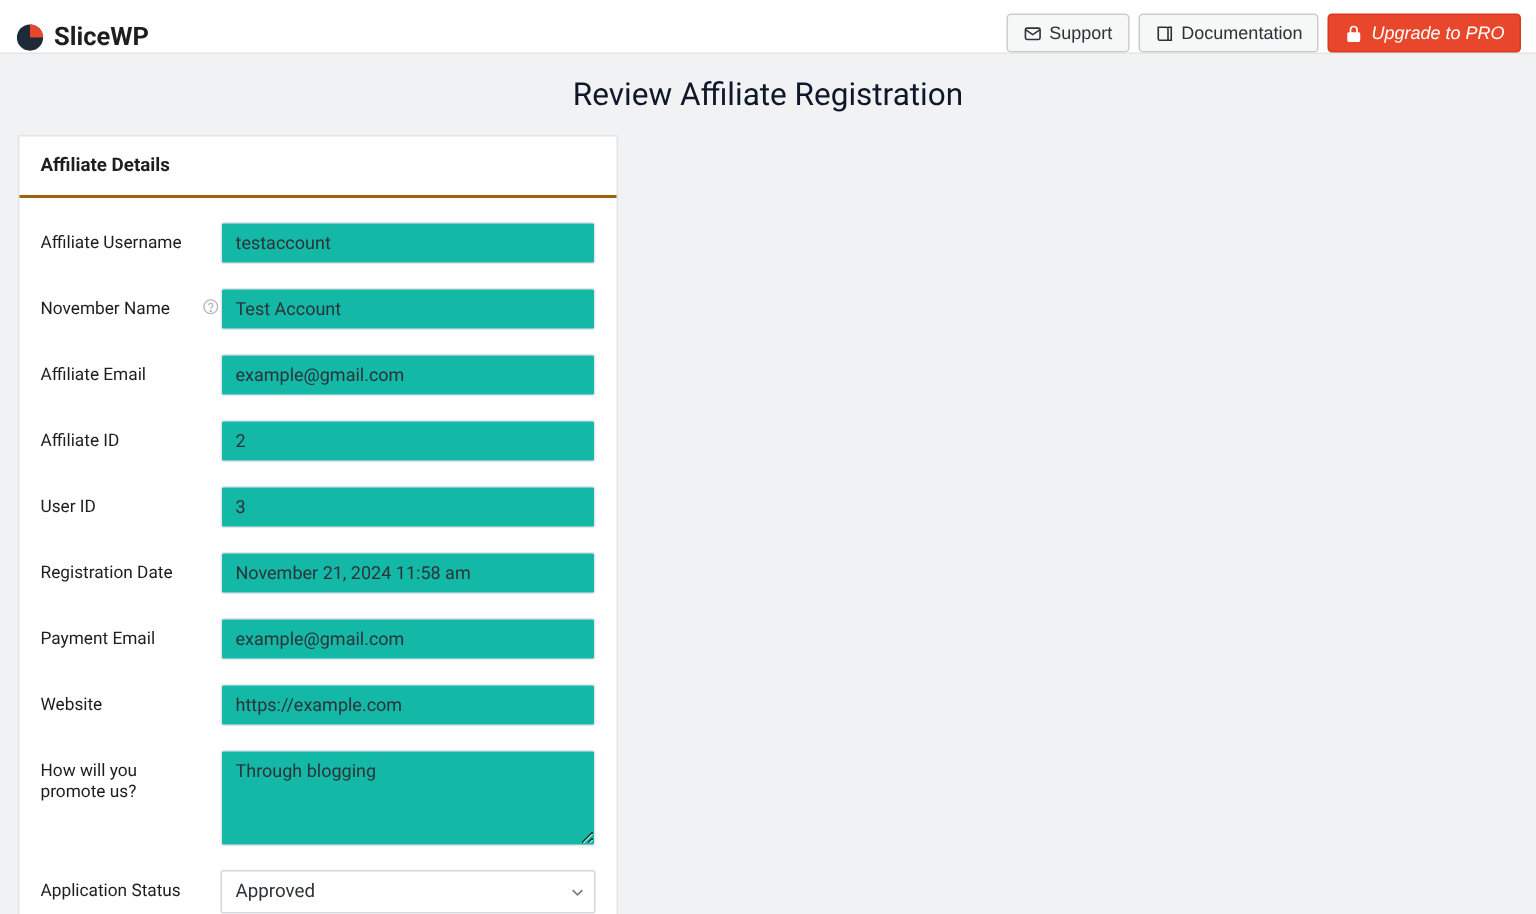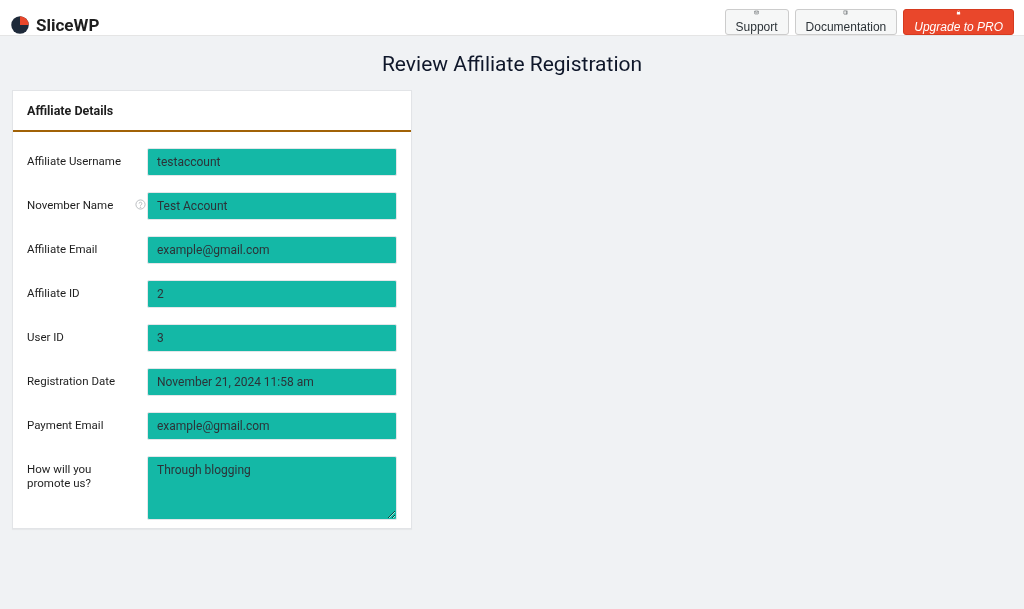--- a/index.html
+++ b/index.html
@@ -38,21 +38,20 @@
   gap: 5px;
   height: 26px;
   padding: 0 10px;
   border: 1px solid #ccc;
   background: #f6f7f7;
   border-radius: 3px;
   font-size: 12px;
   color: #2c3338;
   cursor: pointer;
   margin-left: 6px;
-  flex-direction: column;
 }
 .topbar-btn.upgrade {
   background: #e9472b;
   border-color: #d63a1f;
   color: #fff;
   font-style: italic;
 }
 .topbar-btn svg { width: 13px; height: 13px; }
 .page {
   padding: 12px;
@@ -240,26 +239,47 @@
       </div>
 
       <div class="form-row">
         <div class="form-label">Payment Email</div>
         <div class="form-help-icon"></div>
         <div class="form-control-wrap">
           <input class="form-control" readonly="" value="example@gmail.com" style="">
         </div>
       </div>
 
+      <div class="form-row">
+        <div class="form-label">Website</div>
+        <div class="form-help-icon"></div>
+        <div class="form-control-wrap">
+          <input class="form-control" readonly="" value="https://example.com" style="">
+        </div>
+      </div>
 
       <div class="form-row">
         <div class="form-label">How will you promote us?</div>
         <div class="form-help-icon"></div>
         <div class="form-control-wrap">
           <textarea class="form-control" readonly="" style="">Through blogging</textarea>
         </div>
       </div>
 
+      <div class="form-row">
+        <div class="form-label">Application Status</div>
+        <div class="form-help-icon"></div>
+        <div class="form-control-wrap">
+          <div class="select-wrap">
+            <div class="select-control">Approved</div>
+            <span class="select-caret">
+              <svg viewBox="0 0 10 10">
+                  <path d="M1 3 L5 7 L9 3" fill="none" stroke="currentColor" stroke-width="1.4"></path>
+                </svg>
+            </span>
+          </div>
+        </div>
+      </div>
 
     </div>
   </div>
 
 </div>
 
 </body></html>

